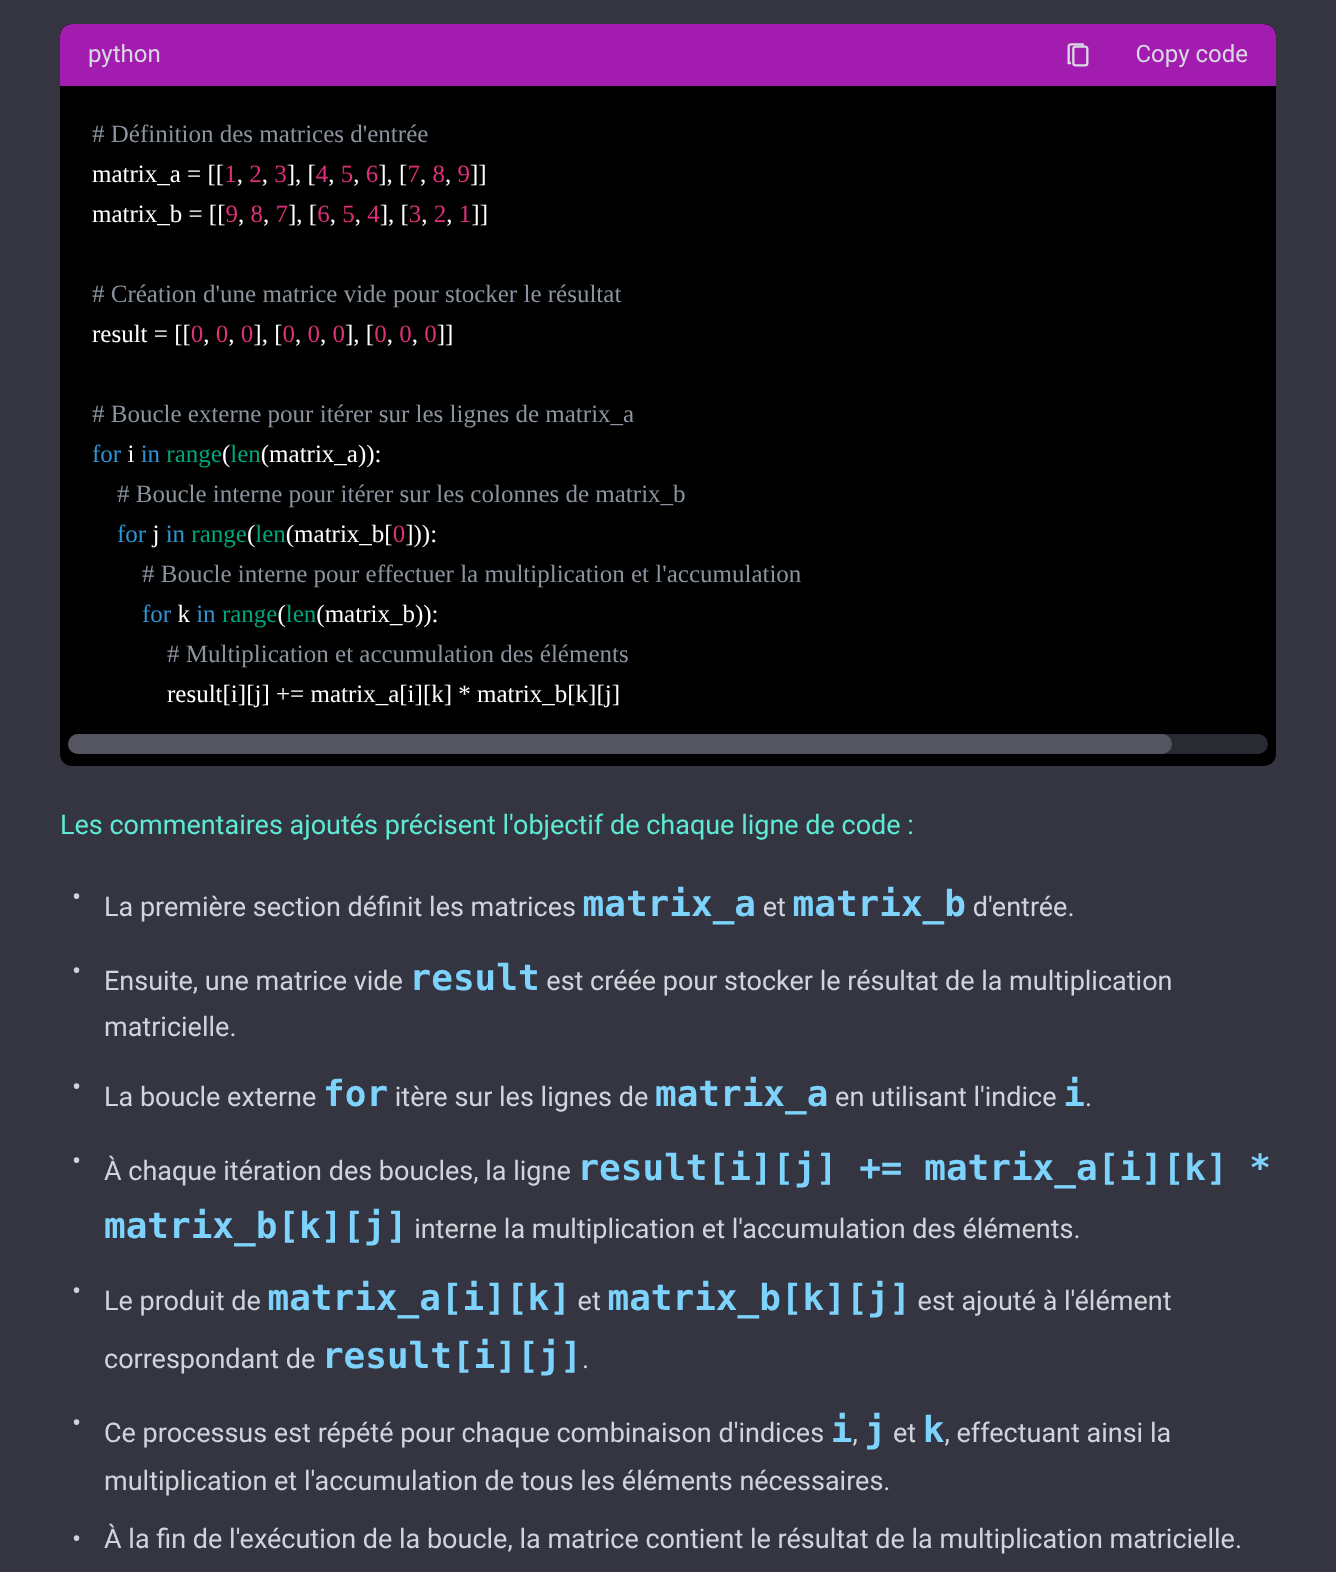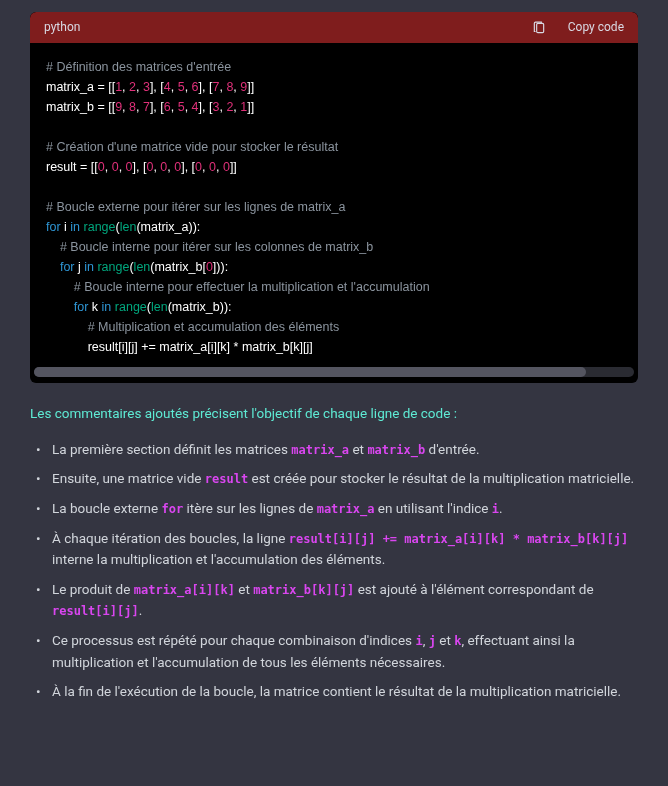--- a/index.html
+++ b/index.html
@@ -13,21 +13,21 @@
     height: 786px;
     overflow: hidden;
   }
   .code-block {
     background: #000;
     border-radius: 6px;
     margin: 12px 30px 20px 30px;
     overflow: hidden;
   }
   .code-header {
-    background: #7f1d1d;
+    background: #a21caf;
     color: #d9d9e3;
     padding: 6px 14px;
     display: flex;
     justify-content: space-between;
     align-items: center;
     font-size: 12px;
     border-top-left-radius: 6px;
     border-top-right-radius: 6px;
   }
   .copy-btn {
@@ -37,21 +37,21 @@
     cursor: pointer;
     color: #d9d9e3;
     font-size: 12px;
   }
   .copy-icon {
     width: 14px;
     height: 14px;
   }
   .code-body {
     padding: 14px 16px 10px 16px;
-    font-family: Liberation Sans, sans-serif;
+    font-family: Liberation Serif, serif;
     font-size: 12.5px;
     line-height: 1.6;
     white-space: pre;
     overflow-x: auto;
     color: #fff;
   }
   .scrollbar {
     height: 10px;
     background: #2a2b32;
     margin: 0 4px 6px 4px;
@@ -84,23 +84,23 @@
   }
   li::before {
     content: "•";
     position: absolute;
     left: -2px;
     top: 0;
     color: #d1d5db;
   }
   code {
     font-family: "Consolas", "Monaco", monospace;
-    font-size: 12px;
+    font-size: 18px;
     font-weight: 700;
-    color: #d946ef;
+    color: #7dd3fc;
   }
 </style>
 </head>
 <body>
 
 <div class="code-block">
   <div class="code-header">
     <span>python</span>
     <div class="copy-btn">
       <svg class="copy-icon" viewBox="0 0 24 24" fill="none" stroke="currentColor" stroke-width="2">

